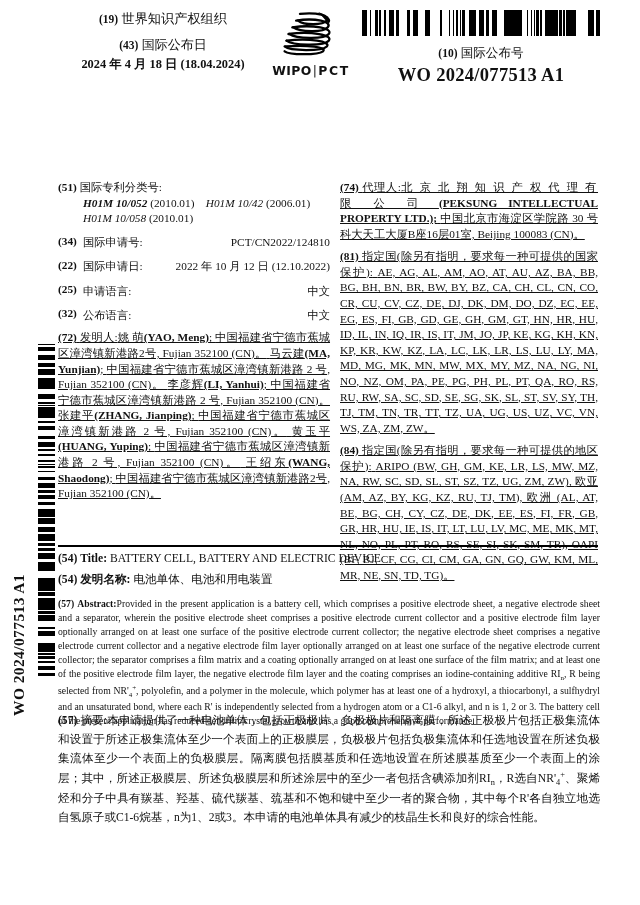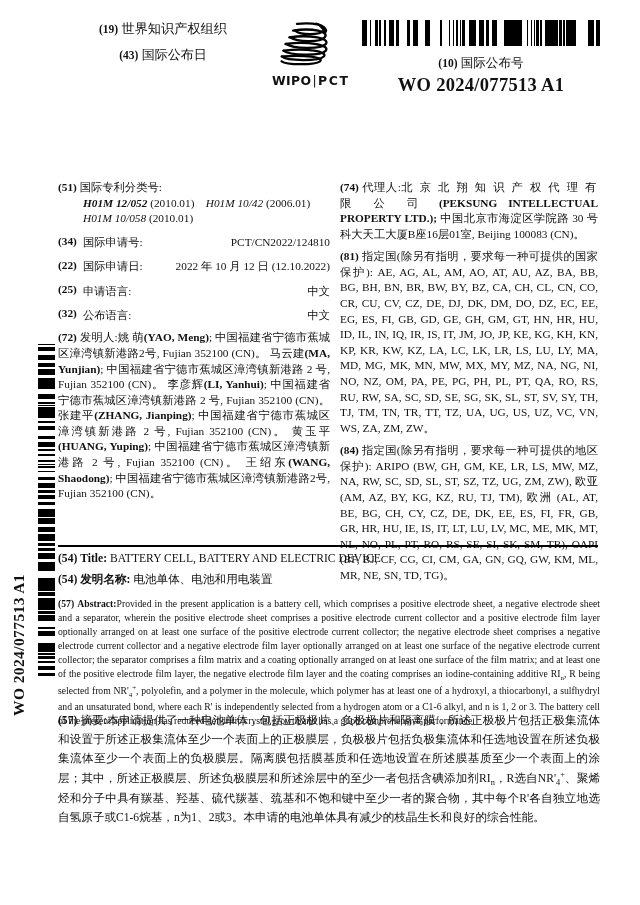--- a/index.html
+++ b/index.html
@@ -59,21 +59,21 @@
   }
   .hdr-12 {
     text-align: center;
     font-size: 14.3px;
     margin-top: 50px;
   }
   .hdr-12 .num { font-weight: bold; }
 
   #hdr-grid {
     position: relative;
-    margin-top: 20px;
+    margin-top: 10px;
     height: 78px;
   }
   #hdr-left {
     position: absolute;
     left: 58px;
     top: 0;
     width: 210px;
     text-align: center;
     line-height: 1.32;
   }
@@ -83,20 +83,21 @@
   #hdr-left .l3 { font-size: 13px; margin-top: 9px; }
   #hdr-left .l3 .num { font-weight: bold; font-size: 11.5px; }
   #hdr-left .l4 { font-size: 12.4px; font-weight: bold; margin-top: 2px; }
 
   
   #wipo-logo {
     position: absolute;
     left: 272px;
     top: 0px;
     width: 78px;
+    text-align: center;
   }
   #wipo-mark { height: 48px; }
   #wipo-word {
     font-family: "DejaVu Sans", "Liberation Sans", sans-serif;
     font-weight: bold;
     font-size: 12.4px;
     letter-spacing: 0.4px;
     margin-top: 1px;
     white-space: nowrap;
   }
@@ -172,21 +173,21 @@
     margin-top: -14px;
   }
   .rowline .lbl { white-space: nowrap; }
   .rowline .val { white-space: nowrap; }
   .indent-body {
     padding-left: 25px;
     display: block;
   }
   .sp-cjk { letter-spacing: 1.6px; }
   .bold { font-weight: bold; }
-  .just { text-align: justify; text-justify: inter-character; }
+  .just { text-align: justify; text-justify: inter-character; text-decoration: underline; }
 
   .pub-note { margin-top: 9px; font-size: 11.3px; line-height: 1.4; }
   .pub-note .dashrow { padding-left: 14px; text-indent: -14px; margin-top: 2px; }
 
   
   #divider {
     position: absolute;
     left: 58px;
     top: 545px;
     width: 540px;
@@ -417,20 +418,21 @@
 
       <div id="hdr-left">
         <div class="l1">
           <span class="num">(19)</span>
           <span>世界知识产权组织</span>
         </div>
         <div class="l3">
           <span class="num">(43)</span>
           <span>国际公布日</span>
         </div>
+        <div class="l4">2024 年 4 月 18 日 (18.04.2024)</div>
       </div>
 
       <div id="wipo-logo">
         <svg id="wipo-mark" viewBox="0 0 76 50" xmlns="http://www.w3.org/2000/svg">
           <g fill="none" stroke="#000" stroke-width="2.4" stroke-linecap="round">
             <path d="M26 4 C44 2, 58 6, 54 11 C50 16, 30 16, 24 11"></path>
             <path d="M22 11 C42 8, 60 12, 55 18 C50 24, 26 23, 19 18"></path>
             <path d="M18 18 C40 15, 61 19, 56 25 C51 31, 22 30, 15 25"></path>
             <path d="M14 25 C38 22, 61 26, 56 32 C51 38, 18 37, 12 32"></path>
             <path d="M12 32 C36 29, 59 33, 54 38 C49 43, 16 43, 10 38"></path>
@@ -581,21 +583,21 @@
   </div>
 
   <div id="biblio">
 
     <div class="col" id="col-left">
 
       <div class="field">
         <span class="tag">(51)</span>
         <span>国际专利分类号:</span>
         <span class="indent-body">
-          <span class="ipc-line">H01M 12/052</span>
+          <span class="ipc-line">H01M 10/052</span>
           <span class="ver">(2010.01)</span>
           &nbsp;&nbsp;
           <span class="ipc-2">H01M 10/42</span>
           <span class="ver">(2006.01)</span>
         </span>
         <span class="indent-body">
           <span class="ipc-2">H01M 10/058</span>
           <span class="ver">(2010.01)</span>
         </span>
       </div>

